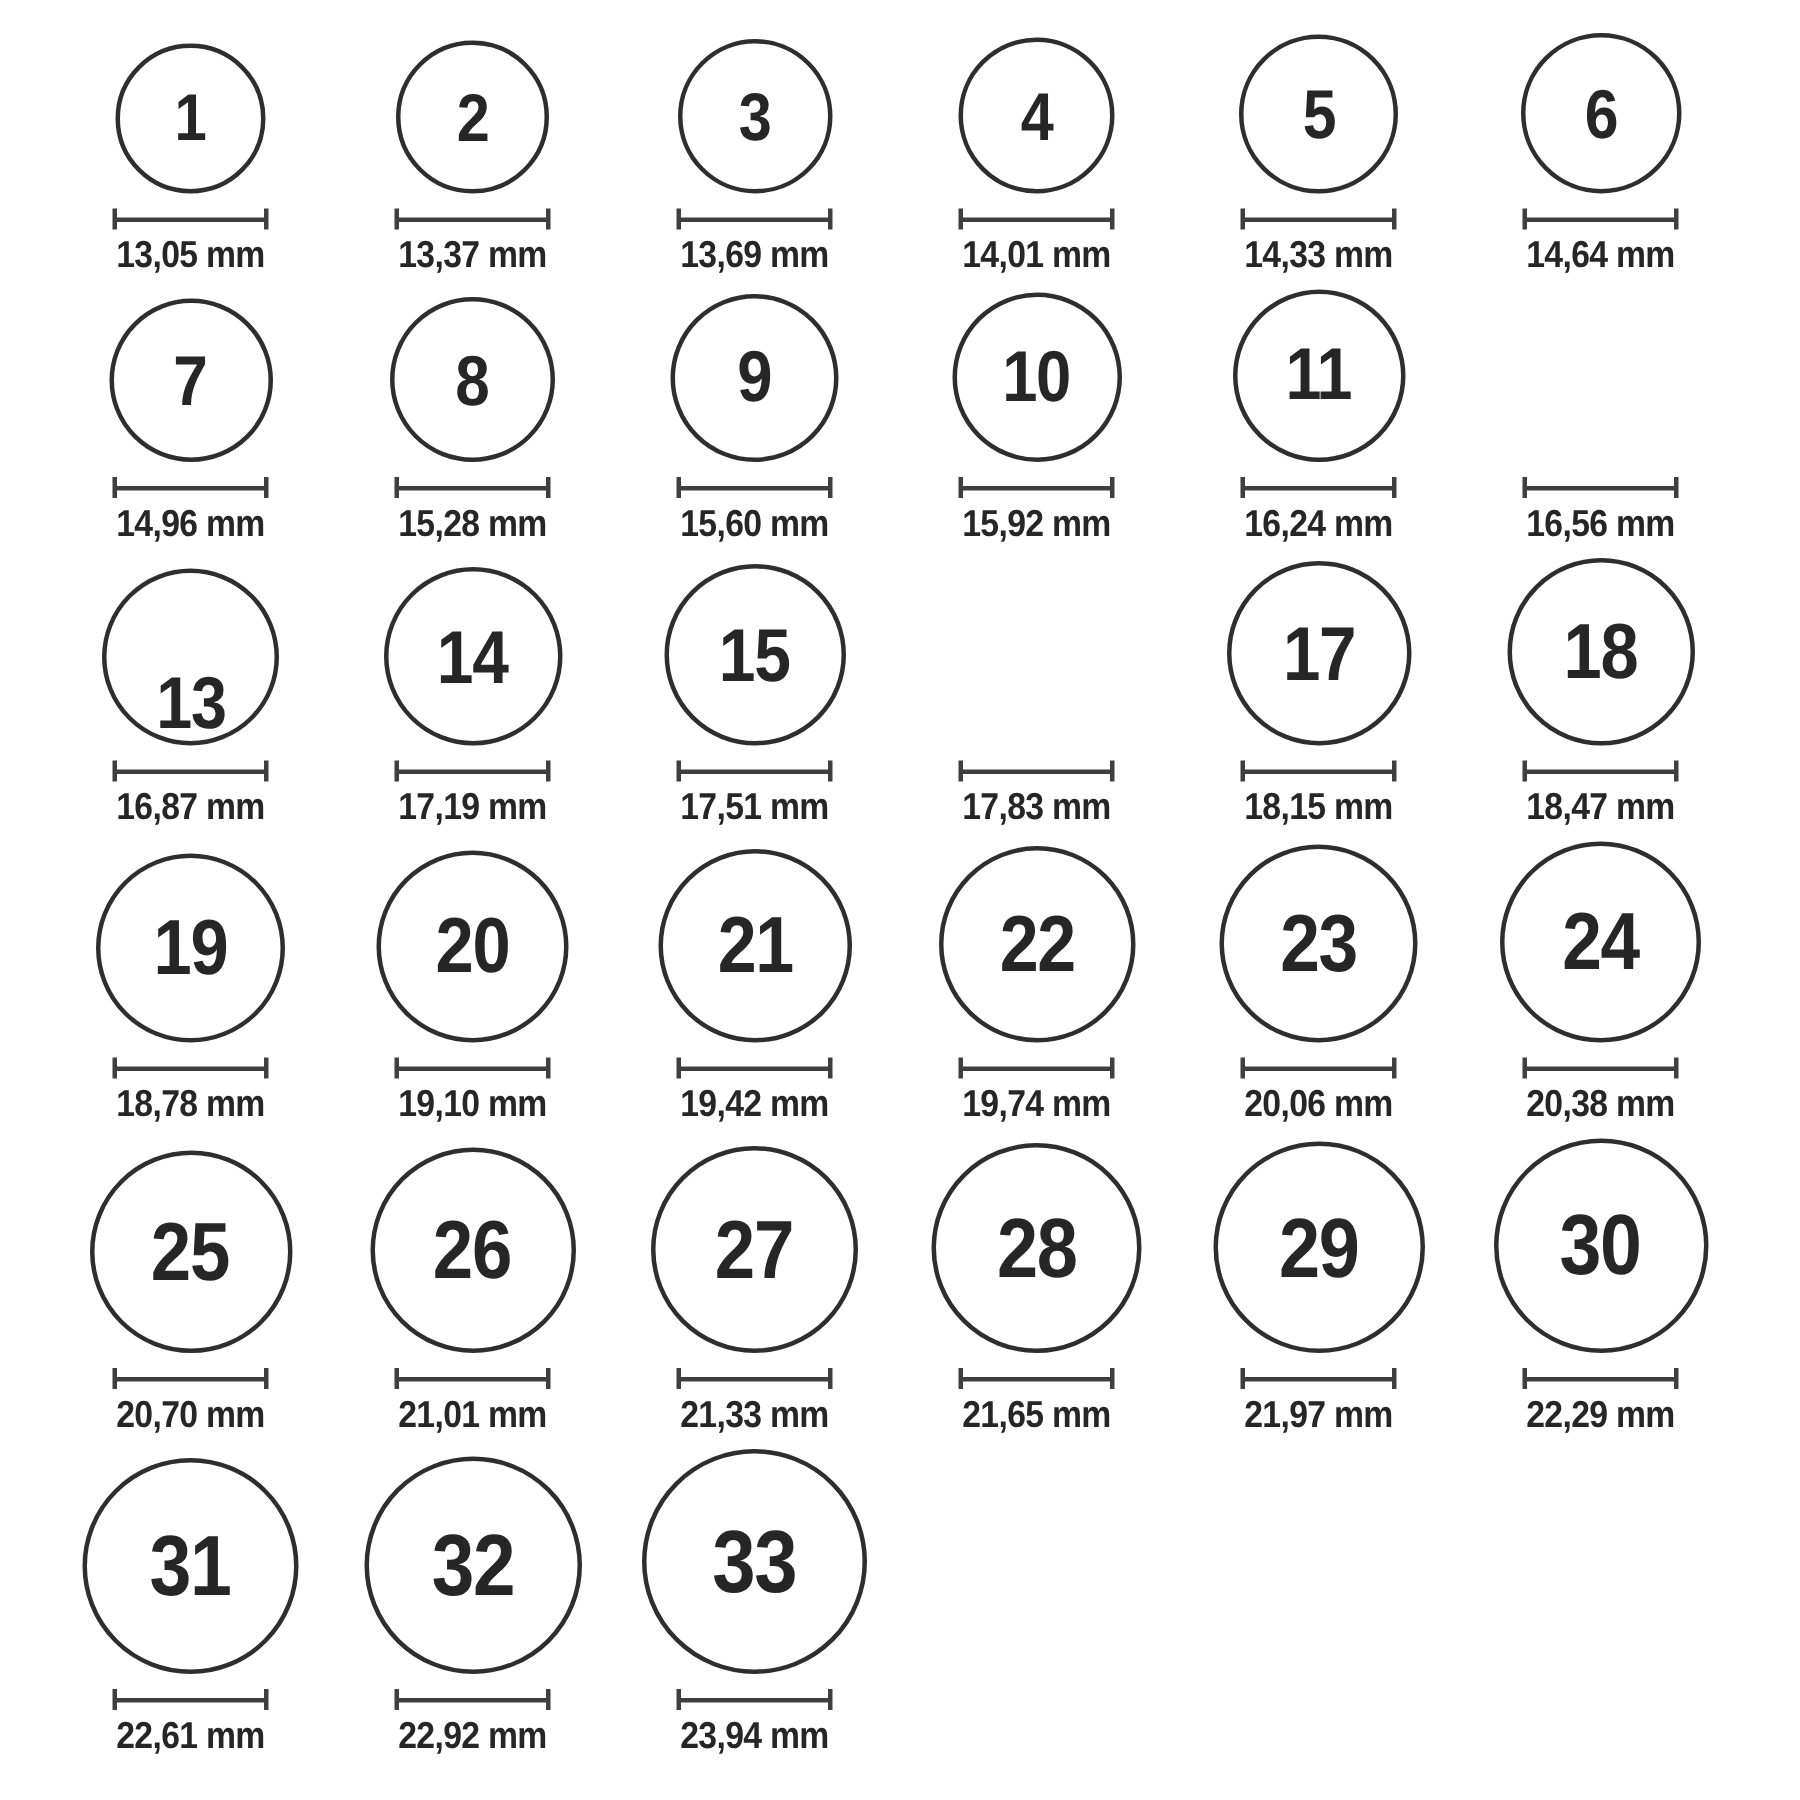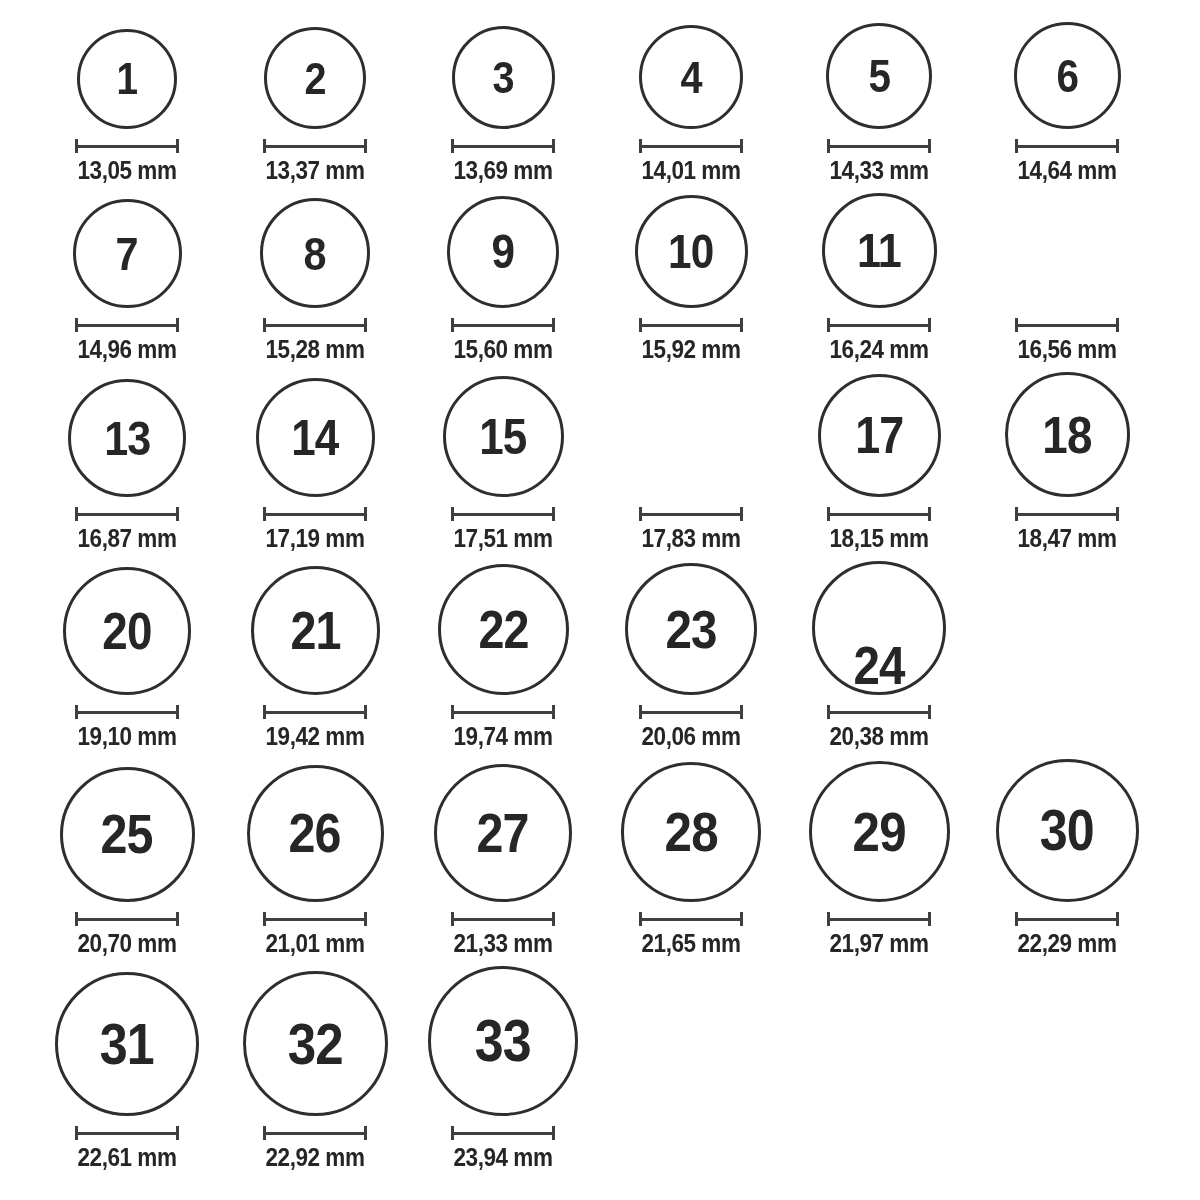--- a/index.html
+++ b/index.html
@@ -239,21 +239,21 @@
           <span class="rline"></span>
           <span class="tick"></span>
         </div>
         <div class="dlabel">
           <span>16,56 mm</span>
         </div>
       </div>
     </div>
     <div class="row">
       <div class="cell">
-        <div class="circle" style="width: 118px; height: 118px;">
+        <div class="circle" style="width: 118px; height: 118px; align-items: flex-end;">
           <span class="num" style="font-size: 49px;">13</span>
         </div>
         <div class="ruler">
           <span class="tick"></span>
           <span class="rline"></span>
           <span class="tick"></span>
         </div>
         <div class="dlabel">
           <span>16,87 mm</span>
         </div>
@@ -316,20 +316,33 @@
           <span class="rline"></span>
           <span class="tick"></span>
         </div>
         <div class="dlabel">
           <span>18,47 mm</span>
         </div>
       </div>
     </div>
     <div class="row">
       <div class="cell">
+        <div class="circle" style="width: 126px; height: 126px;">
+          <span class="num" style="font-size: 52px;">19</span>
+        </div>
+        <div class="ruler">
+          <span class="tick"></span>
+          <span class="rline"></span>
+          <span class="tick"></span>
+        </div>
+        <div class="dlabel">
+          <span>18,78 mm</span>
+        </div>
+      </div>
+      <div class="cell">
         <div class="circle" style="width: 128px; height: 128px;">
           <span class="num" style="font-size: 52px;">20</span>
         </div>
         <div class="ruler">
           <span class="tick"></span>
           <span class="rline"></span>
           <span class="tick"></span>
         </div>
         <div class="dlabel">
           <span>19,10 mm</span>
@@ -368,21 +381,21 @@
         <div class="ruler">
           <span class="tick"></span>
           <span class="rline"></span>
           <span class="tick"></span>
         </div>
         <div class="dlabel">
           <span>20,06 mm</span>
         </div>
       </div>
       <div class="cell">
-        <div class="circle" style="width: 134px; height: 134px; align-items: flex-end;">
+        <div class="circle" style="width: 134px; height: 134px;">
           <span class="num" style="font-size: 54px;">24</span>
         </div>
         <div class="ruler">
           <span class="tick"></span>
           <span class="rline"></span>
           <span class="tick"></span>
         </div>
         <div class="dlabel">
           <span>20,38 mm</span>
         </div>

